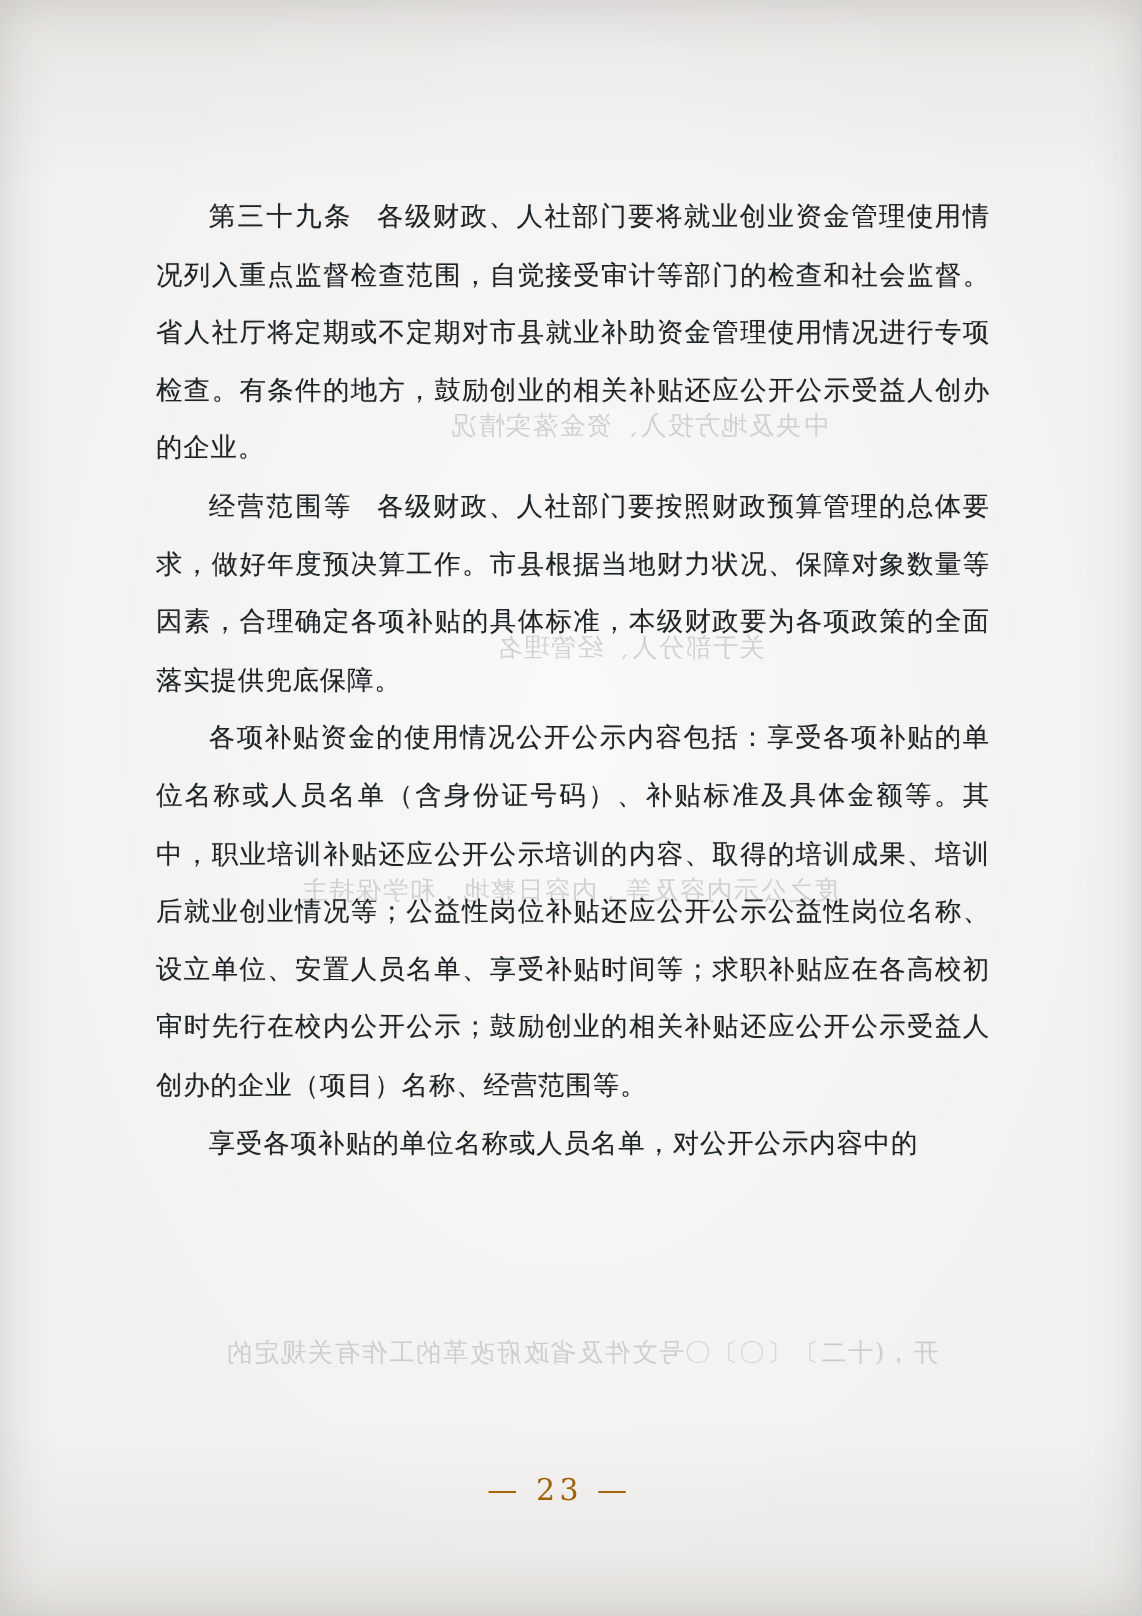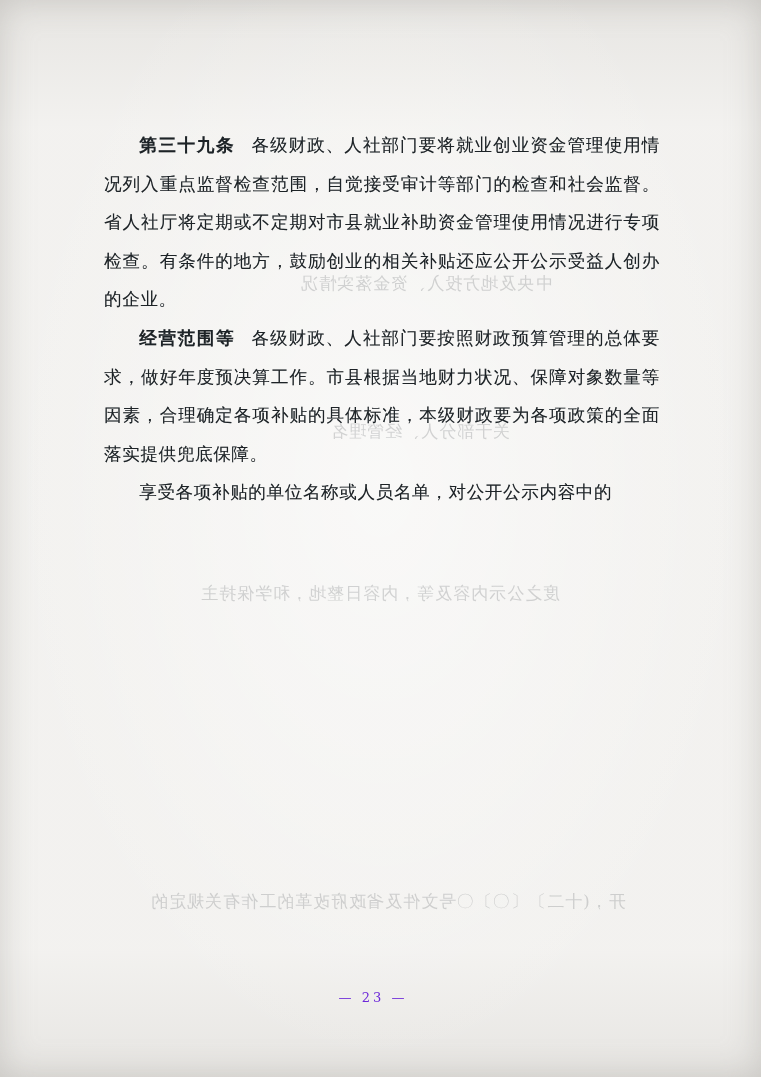--- a/index.html
+++ b/index.html
@@ -51,35 +51,35 @@
     text-align: justify;
     text-justify: inter-ideograph;
     margin: 0 0 0 0;
     font-weight: 500;
     text-shadow: 0 0 0.6px rgba(30,35,40,0.35);
   }
   .para.indent {
     text-indent: 2em;
   }
   .para .lead {
-    font-weight: 700;
+    font-weight: 400;
     letter-spacing: 1.2px;
   }
   .para .lead-gap {
     display: inline-block;
     width: 0.9em;
   }
   .pagenum {
     position: absolute;
     left: 0;
     right: 15px;
     bottom: 72px;
     text-align: center;
-    color: #6d28d9;
-    font-size: 13px;
+    color: #a16207;
+    font-size: 20px;
     letter-spacing: 3px;
     z-index: 2;
     font-family: "DejaVu Serif", "Liberation Serif", serif;
   }
   
   .ghost {
     position: absolute;
     z-index: 1;
     color: rgba(120,124,126,0.30);
     font-size: 17px;
@@ -100,20 +100,21 @@
   <div class="ghost" style="top:582px; left:200px;">度之公示内容及等，内容日整地，和学保持主</div>
   <div class="ghost" style="top:890px; left:150px;">开，(十二〕〔〇〕〇号文件及省政府改革的工作有关规定的</div>
 
   <div class="content">
 
     <p class="para indent"><span class="lead">第三十九条</span><span class="lead-gap"></span><span>各级财政、人社部门要将就业创业资金管理使用情况列入重点监督检查范围，自觉接受审计等部门的检查和社会监督。省人社厅将定期或不定期对市县就业补助资金管理使用情况进行专项检查。有条件的地方，鼓励创业的相关补贴还应公开公示受益人创办的企业。</span></p>
 
     <p class="para indent"><span class="lead">经营范围等</span><span class="lead-gap"></span><span>各级财政、人社部门要按照财政预算管理的总体要求，做好年度预决算工作。市县根据当地财力状况、保障对象数量等因素，合理确定各项补贴的具体标准，本级财政要为各项政策的全面落实提供兜底保障。</span></p>
 
 
+    <p class="para indent"><span>各项补贴资金的使用情况公开公示内容包括：享受各项补贴的单位名称或人员名单（含身份证号码）、补贴标准及具体金额等。其中，职业培训补贴还应公开公示培训的内容、取得的培训成果、培训后就业创业情况等；公益性岗位补贴还应公开公示公益性岗位名称、设立单位、安置人员名单、享受补贴时间等；求职补贴应在各高校初审时先行在校内公开公示；鼓励创业的相关补贴还应公开公示受益人创办的企业（项目）名称、经营范围等。</span></p>
 
     <p class="para indent"><span>享受各项补贴的单位名称或人员名单，对公开公示内容中的</span></p>
 
   </div>
 
   <div class="pagenum">— 23 —</div>
 
 </div>
 
 </body></html>

